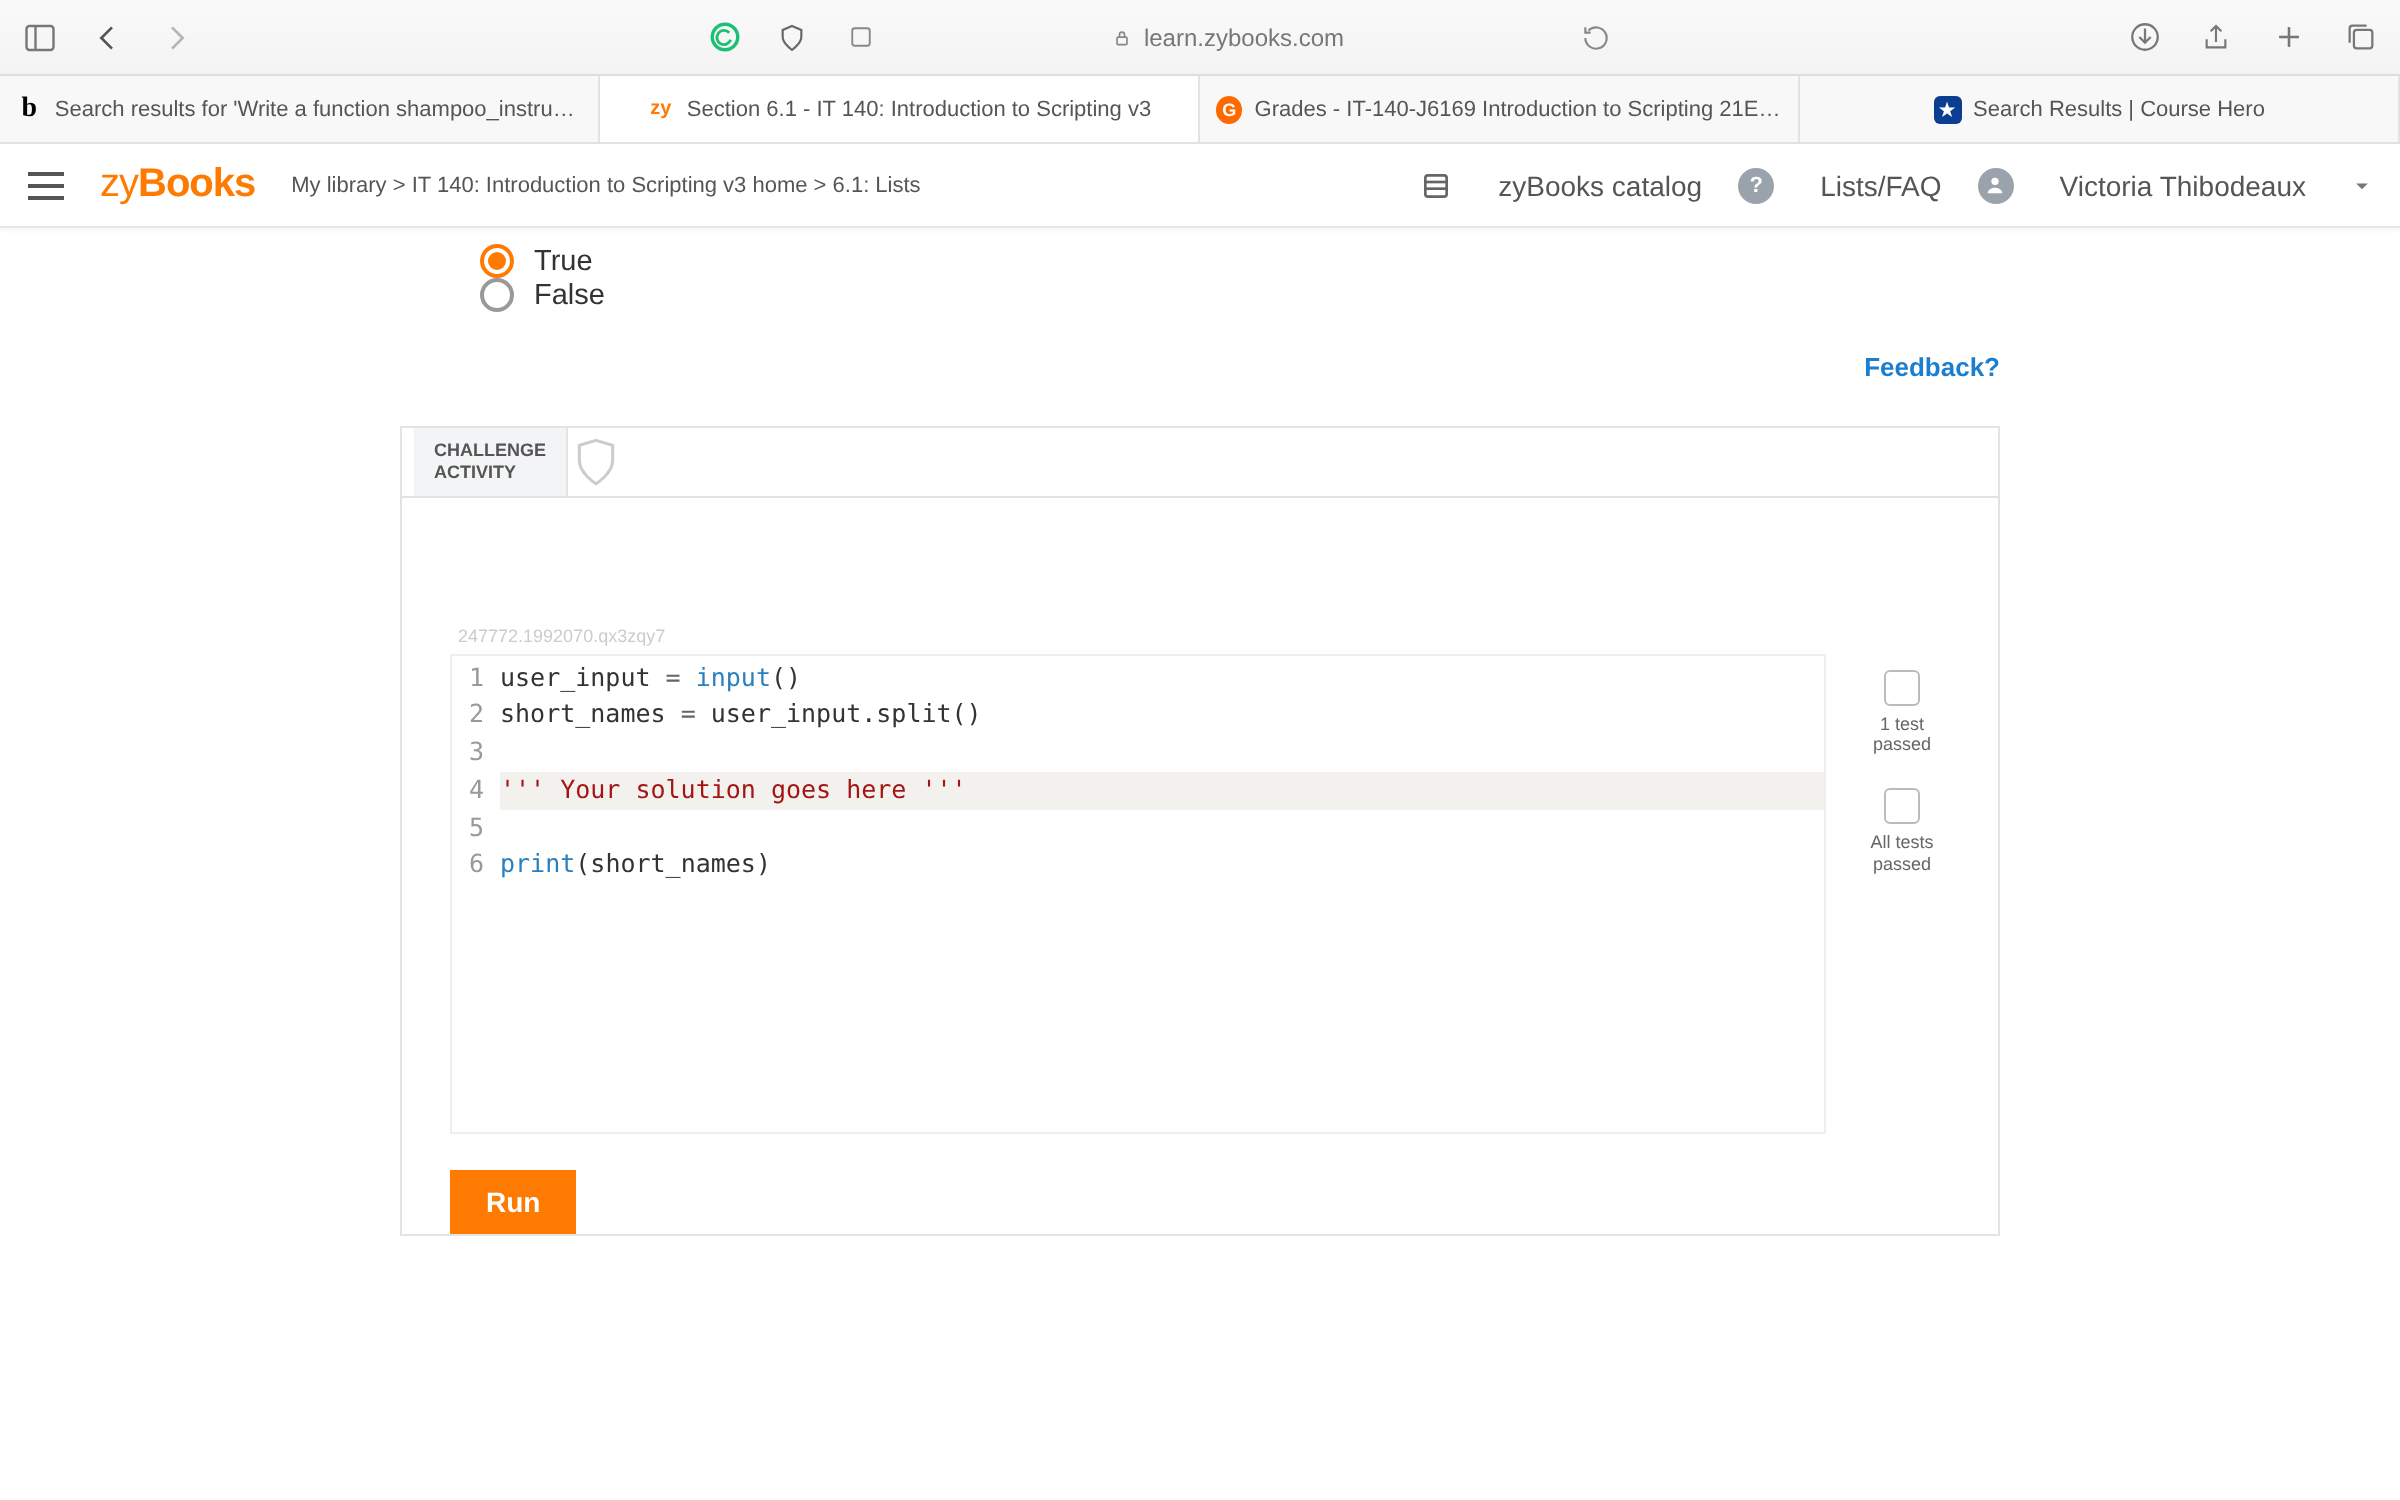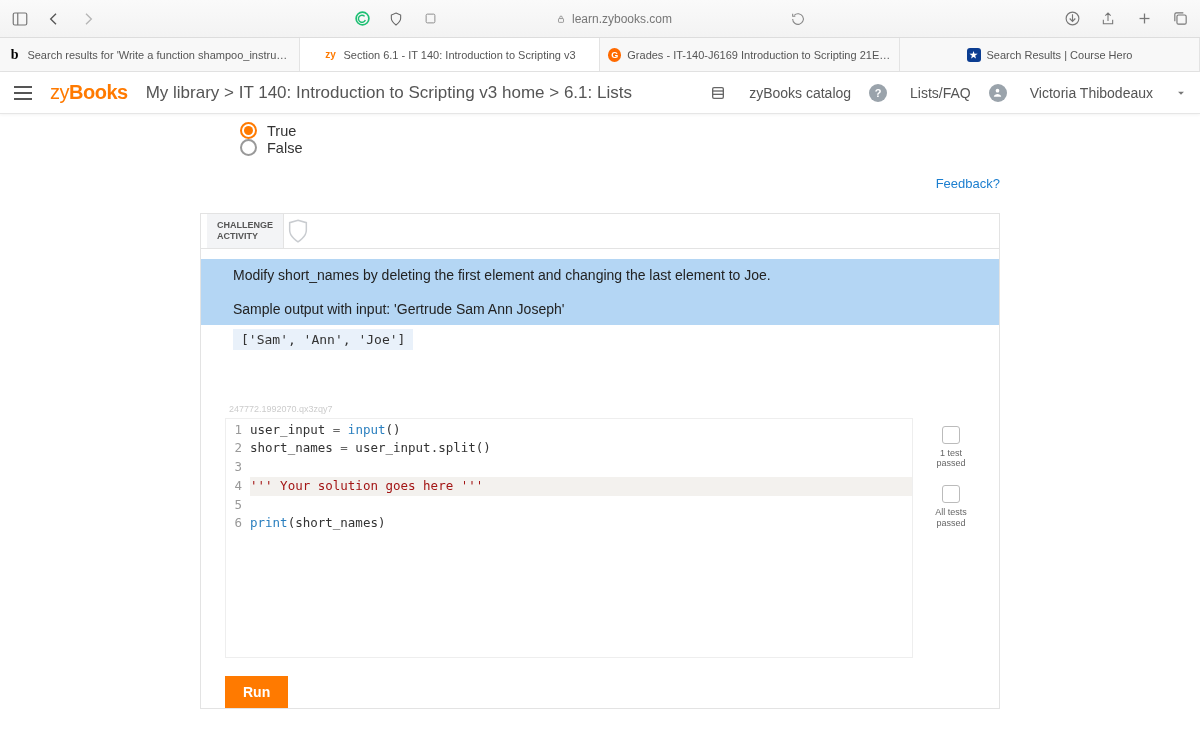--- a/index.html
+++ b/index.html
@@ -21,38 +21,38 @@
 .tab-icon.zy { color: #ff7a00; font-weight: 700; font-size: 10px; }
 .tab-icon.g { background: #ff6a00; color: #fff; border-radius: 50%; width: 14px; height:14px; }
 .tab-icon.ch { background: #0b3d91; color: #fff; }
 
 
 .app-header { height: 42px; border-bottom: 1px solid #e6e6e6; box-shadow: 0 1px 3px rgba(0,0,0,0.05); display: flex; align-items: center; padding: 0 14px; gap: 18px; font-size: 14px; }
 .hamburger { width: 18px; height: 14px; display: inline-flex; flex-direction: column; justify-content: space-between; }
 .hamburger span { height: 2px; background: #555; }
 .logo { font-weight: 400; color: #ff7a00; font-size: 20px; letter-spacing: -0.5px; }
 .logo b { font-weight: 800; }
-.bc { color: #555; font-size: 17px; }
+.bc { color: #555; font-size: 11px; }
 .header-right { margin-left: auto; display: flex; align-items: center; gap: 18px; color: #555; }
 .hr-item { display: flex; align-items: center; gap: 23px; font-size: 14px; }
 .circ-icon { width: 18px; height: 18px; border-radius: 50%; background: #9aa3ab; color: #fff; font-size: 11px; display: inline-flex; align-items: center; justify-content: center; font-weight: bold; }
 .catalog-icon { width: 16px; height: 16px; display:inline-block; }
 
 
 .page { padding: 0 200px 0 200px; }
 .prev-q { display: flex; align-items: flex-start; gap: 40px; padding: 8px 0 14px 40px; }
 .radio-group { display: flex; flex-direction: column; gap: 0; }
 .radio-opt { display: flex; align-items: center; gap: 10px; font-size: 14.5px; color: #333; }
 .radio-circle { width: 17px; height: 17px; border: 2px solid #999; border-radius: 50%; display:inline-flex; align-items:center; justify-content:center; }
 .radio-circle.selected { border-color: #ff7a00; }
 .radio-circle.selected::after { content: ''; width: 9px; height: 9px; background: #ff7a00; border-radius: 50%; }
 .correct-box { border-left: 4px solid #4caf50; padding: 4px 0 6px 14px; max-width: 320px; }
 .correct-lbl { color: #4caf50; font-weight: 700; font-size: 10px; letter-spacing: 1px; text-transform: uppercase; }
 .correct-txt { font-size: 13.5px; color: #555; line-height: 1.4; margin-top: 2px; }
-.feedback-link { text-align: right; color: #1b7ecf; font-size: 13px; font-weight: 400; padding: 6px 0 16px; }
+.feedback-link { text-align: right; color: #1b7ecf; font-size: 13px; font-weight: 700; padding: 6px 0 16px; }
 
 
 .challenge { border: 1px solid #e3e3e3; margin-top: 6px; background:#fff; }
 .ch-head { display: flex; align-items: center; border-bottom: 1px solid #e3e3e3; }
 .ch-stripe { width: 6px; background: #d4d9dd; }
 .ch-badge { background: #f3f4f6; font-size: 9px; font-weight: 700; color: #555; padding: 6px 10px; line-height: 1.2; display:flex; flex-direction:column; justify-content:center; border-right:1px solid #e3e3e3; }
 .ch-title { flex: 1; display: flex; align-items: center; padding: 0 14px; font-size: 15px; color: #444; }
 .ch-shield { width: 28px; display:flex; align-items:center; justify-content:center; margin-right:8px; }
 .ch-shield svg { width:20px; height:26px; }
 
@@ -237,27 +237,20 @@
         <span>CHALLENGE</span>
         <span>ACTIVITY</span>
       </div>
       <div class="ch-shield">
         <svg viewBox="0 0 24 30" fill="none" stroke="#c9ccd0" stroke-width="1.8">
             <path d="M12 2 L22 5 V14 C22 22 12 28 12 28 C12 28 2 22 2 14 V5 Z"></path>
           </svg>
       </div>
     </div>
     <div class="ch-body">
-      <div style="margin:0 -24px;">
-        <div class="prompt">
-          <div class="prompt-line" style="padding-left:32px">Modify short_names by deleting the first element and changing the last element to Joe.</div>
-          <div class="prompt-line gap" style="padding-left:32px">Sample output with input: 'Gertrude Sam Ann Joseph'</div>
-        </div>
-        <div class="sample-out" style="margin-left:32px">['Sam', 'Ann', 'Joe']</div>
-      </div>
 
       <div class="watermark">247772.1992070.qx3zqy7</div>
 
       <div class="editor-wrap">
         <div class="editor" id="code-editor">
             <div class="code-line">
               <span class="gutter">1</span>
               <span class="code">user_input <span class="tk-op">=</span> <span class="tk-fn">input</span>()</span>
             </div>
             <div class="code-line">

